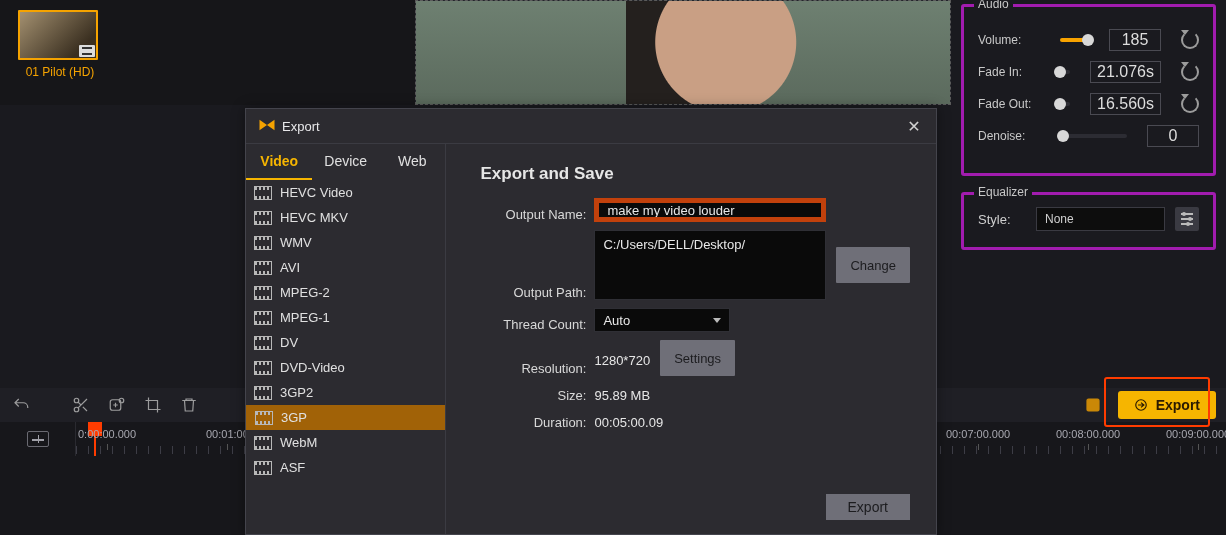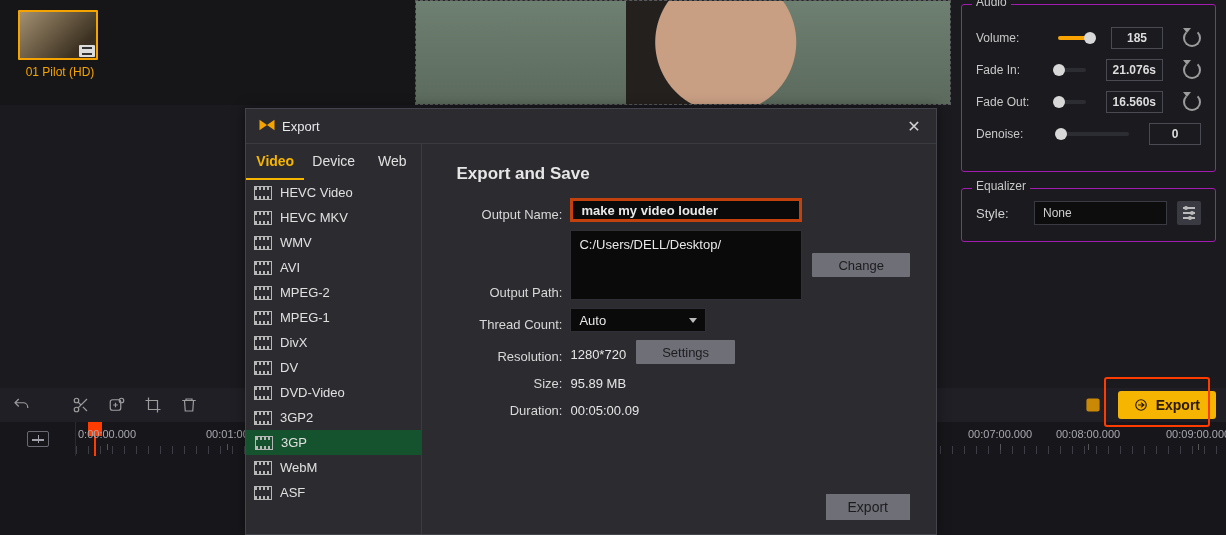--- a/index.html
+++ b/index.html
@@ -56,21 +56,21 @@
       linear-gradient(#24201e, #24201e) 52% 70% / 130px 200px no-repeat,              
       linear-gradient(180deg, #6e8071 0%, #5b6a5d 100%);
   }
 
   
   .right-panel {
     position:absolute; right:0; top:0; width:275px; height:380px;
     padding: 0 10px 10px 10px;
   }
   .box {
-    border:1px solid #a21caf; border-radius:3px;
+    border:3px solid #a21caf; border-radius:3px;
     padding:12px 14px 16px 14px;
     position:relative;
     margin-top: 16px;
   }
   .box-title {
     position:absolute; top:-10px; left:10px;
     background:#1a1a1f; color:#c8c8c8;
     font-size:12px; padding:0 4px;
   }
   .arow {
@@ -86,21 +86,21 @@
   .slider.active { background:linear-gradient(to right, #f8a300 0%, #f8a300 var(--pct,96%), #2c2c33 var(--pct,96%)); }
   .slider .knob {
     position:absolute; top:50%; width:12px; height:12px; border-radius:50%;
     background:#d8d8d8; transform:translate(-50%,-50%);
     left:0;
   }
   .valbox {
     min-width:52px; height:22px;
     border:1px solid #4a4a52;
     display:flex; align-items:center; justify-content:center;
-    font-size:12px; color:#ddd; padding:0 6px;font-weight:bold;
+    font-size:16px; color:#ddd; padding:0 6px;
   }
   .reset-icon {
     width:18px; height:18px; border:2px solid #9c9c9c; border-top-color:transparent;
     border-radius:50%; position:relative;
   }
   .reset-icon::after{
     content:""; position:absolute; top:-3px; left:-2px;
     width:0; height:0; border-top:5px solid #9c9c9c; border-left:4px solid transparent; border-right:4px solid transparent;
   }
 
@@ -221,21 +221,21 @@
 
   .format-list {
     flex:1; overflow:hidden;
     background:#2c2b30;
   }
   .format-item {
     display:flex; align-items:center; gap:8px;
     height:25px; padding:0 8px;
     color:#e0e0e0; font-size:13px;
   }
-  .format-item.selected { background:#14532d;padding-left:9px; }
+  .format-item.selected { background:#a16207;padding-left:9px; }
   .fi-icon {
     width:18px; height:14px; position:relative;
     border:1px solid #b8b8b8;
     background:
       repeating-linear-gradient(to right, #b8b8b8 0 2px, transparent 2px 4px) top/100% 3px no-repeat,
       repeating-linear-gradient(to right, #b8b8b8 0 2px, transparent 2px 4px) bottom/100% 3px no-repeat;
   }
 
   .modal-right {
     flex:1; padding:20px 26px 16px 34px; position:relative;
@@ -245,30 +245,30 @@
   .frow {
     display:flex; align-items:flex-end;
     margin:8px 0;
   }
   .frow .flbl {
     width:114px; text-align:right; color:#d8d8d8;
     padding-right:8px; padding-top:4px;
   }
   .frow .fval { flex:1; display:flex; align-items:center; gap:10px; }
   .txt-input {
-    background:#0a0a0a; border:3px solid #c2410c; color:#e8e8e8;
-    height:24px; padding:0 8px; font-size:13px; width:232px;font-weight:bold;
+    background:#0a0a0a; border:5px solid #c2410c; color:#e8e8e8;
+    height:24px; padding:0 8px; font-size:13px; width:232px;
   }
   .txtarea {
     background:#0a0a0a; border:1px solid #2f2f35; color:#e8e8e8;
     width:232px; height:70px; padding:6px 8px; font-size:13px;
     resize:none;
   }
   .btn-grey {
-    height:24px; padding:0 26px; background:#6f6f78; color:#1c1c1f;
+    height:36px; padding:0 14px; background:#6f6f78; color:#1c1c1f;
     border:none; font-size:13px; border-radius:1px;
   }
   .select {
     background:#0a0a0a; border:1px solid #2f2f35; color:#e8e8e8;
     height:24px; width:136px; padding:0 8px; display:flex; align-items:center;
     position:relative;
   }
   .select::after {
     content:""; position:absolute; right:8px; top:9px;
     width:0;height:0;border-top:5px solid #bbb;border-left:4px solid transparent;border-right:4px solid transparent;
@@ -419,21 +419,21 @@
 
   <div class="ruler">
     <div class="add-track">
       <div class="plus"></div>
     </div>
     <div class="ruler-ticks">
       <div class="minor-ticks"></div>
       <div class="playhead"></div>
       <span class="tick" style="left:2px;">0:00:00.000</span>
       <span class="tick" style="left:130px;">00:01:00</span>
-      <span class="tick" style="left:892px;">00:07:00.000</span>
+      <span class="tick" style="left:870px;">00:07:00.000</span>
       <span class="tick" style="left:980px;">00:08:00.000</span>
       <span class="tick" style="left:1090px;">00:09:00.000</span>
     </div>
   </div>
   <div class="ruler-remainder"></div>
 </div>
 
 <div class="modal">
   <div class="modal-title">
     <span class="logo">
@@ -472,24 +472,20 @@
           <div class="format-item">
             <span class="fi-icon"></span>
             <span>MPEG-2</span>
           </div>
           <div class="format-item">
             <span class="fi-icon"></span>
             <span>MPEG-1</span>
           </div>
           <div class="format-item">
             <span class="fi-icon"></span>
-            <span>DivX</span>
-          </div>
-          <div class="format-item">
-            <span class="fi-icon"></span>
             <span>DV</span>
           </div>
           <div class="format-item">
             <span class="fi-icon"></span>
             <span>DVD-Video</span>
           </div>
           <div class="format-item">
             <span class="fi-icon"></span>
             <span>3GP2</span>
           </div>

